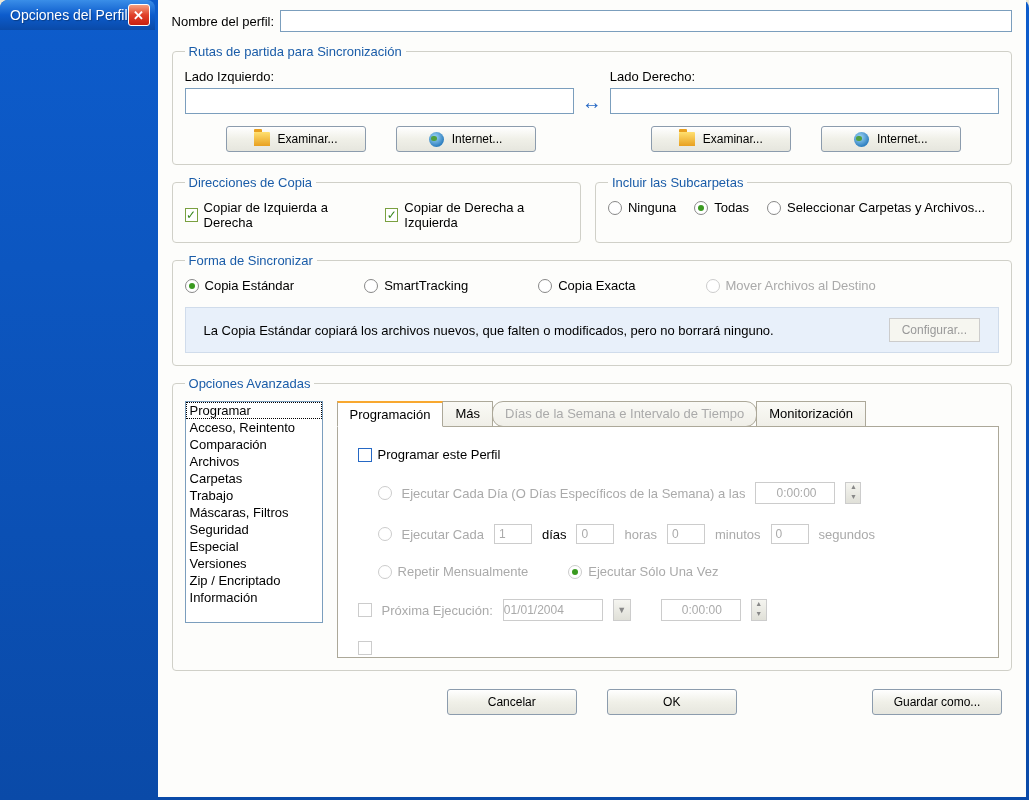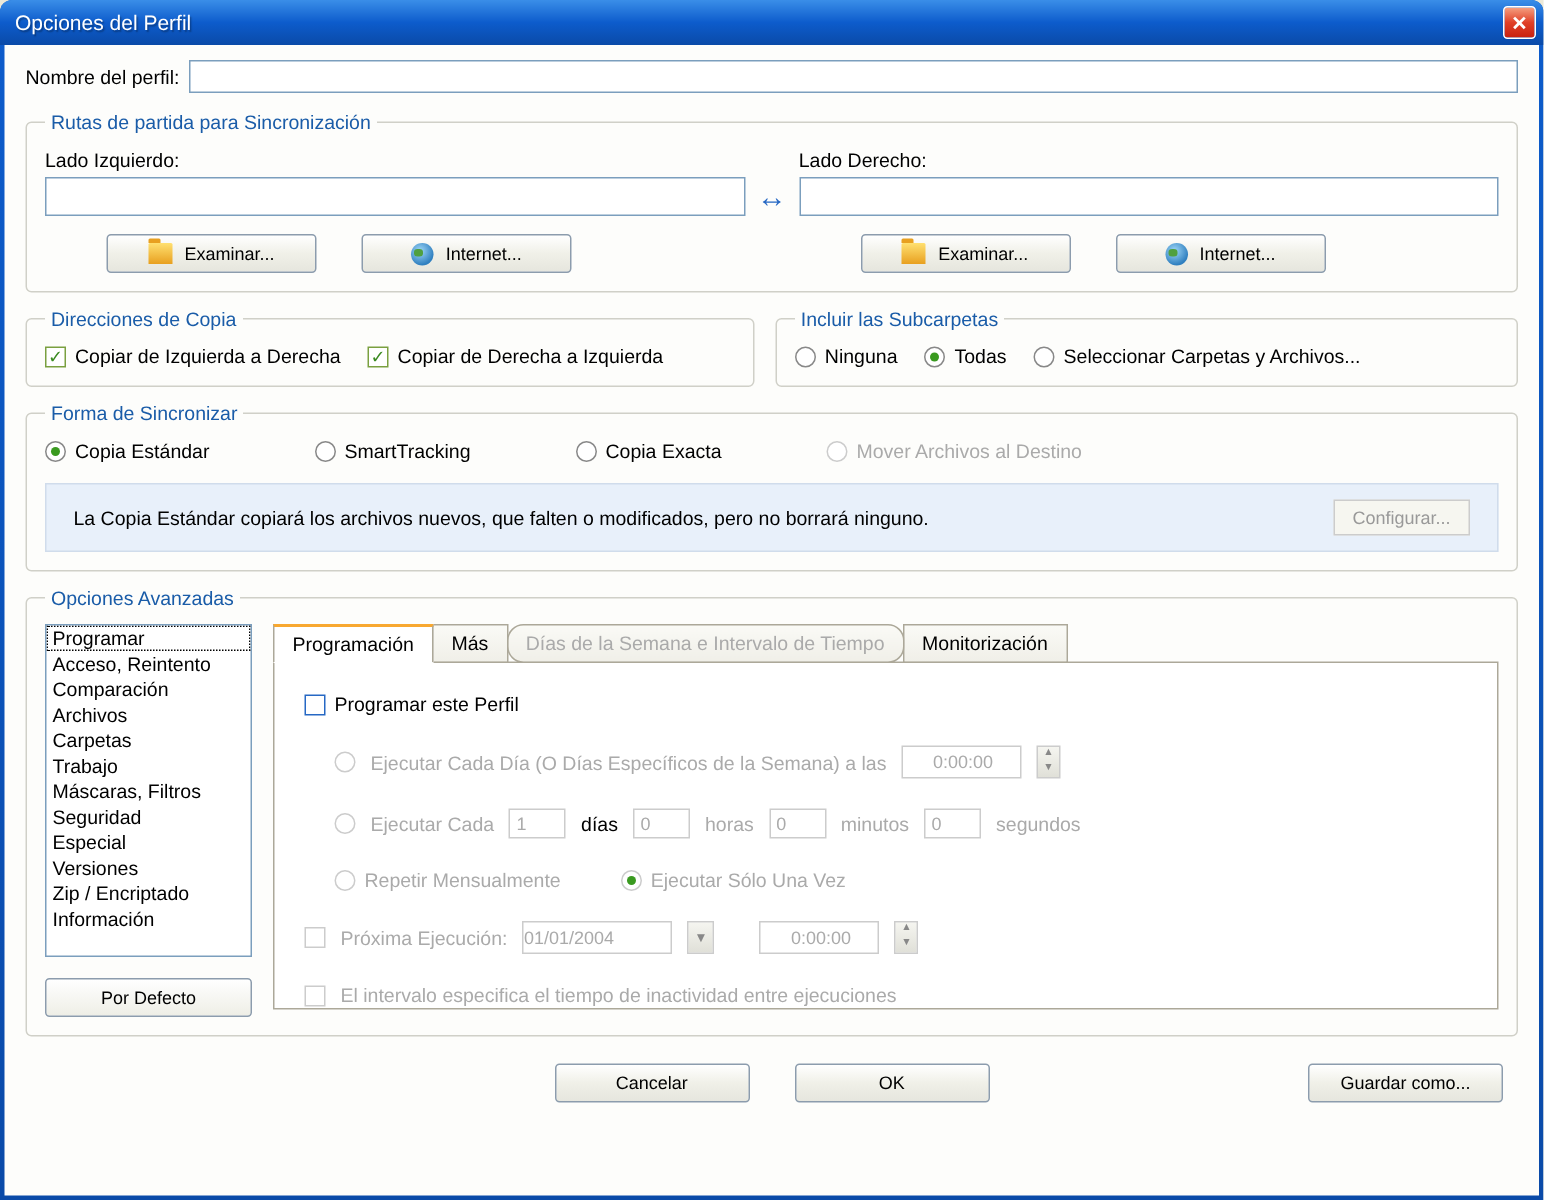--- a/index.html
+++ b/index.html
@@ -10,21 +10,21 @@
   width: 1029px;
   height: 800px;
   overflow: hidden;
 }
 .window {
   width: 1029px;
   height: 800px;
   background: linear-gradient(180deg, #0d5ccc 0%, #0a4aa8 100%);
   border-radius: 8px 8px 0 0;
   display: flex;
-  flex-direction: column;
+  flex-direction: row;
 }
 .titlebar {
   height: 30px;
   background: linear-gradient(180deg, #3a8ee8 0%, #0d5ccc 50%, #0a4aa8 100%);
   display: flex;
   align-items: center;
   justify-content: space-between;
   padding: 0 5px 0 10px;
   color: white;
   font-size: 14px;
@@ -415,21 +415,20 @@
             <div class="item">Archivos</div>
             <div class="item">Carpetas</div>
             <div class="item">Trabajo</div>
             <div class="item">Máscaras, Filtros</div>
             <div class="item">Seguridad</div>
             <div class="item">Especial</div>
             <div class="item">Versiones</div>
             <div class="item">Zip / Encriptado</div>
             <div class="item">Información</div>
           </div>
-          <button class="default-btn">Por Defecto</button>
         </div>
 
         <div class="tabs-area">
           <div class="tabstrip">
             <div class="tab active">Programación</div>
             <div class="tab">Más</div>
             <div class="tab disabled">Días de la Semana e Intervalo de Tiempo</div>
             <div class="tab">Monitorización</div>
           </div>
           <div class="tabpanel">
@@ -483,21 +482,20 @@
               <span style="width:10px;"></span>
               <span class="time-input">0:00:00</span>
               <span class="spinner">
                   <span>▲</span>
                   <span>▼</span>
                 </span>
             </div>
 
             <div class="panel-row disabled">
               <span class="checkbox disabled"></span>
-              <span>El intervalo especifica el tiempo de inactividad entre ejecuciones</span>
             </div>
 
           </div>
         </div>
       </div>
     </fieldset>
 
     <div class="footer-btns">
       <button class="btn">Cancelar</button>
       <button class="btn">OK</button>

